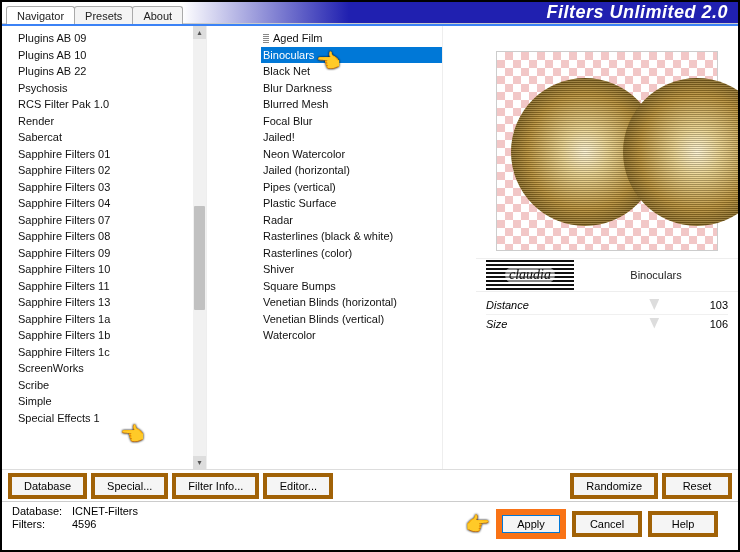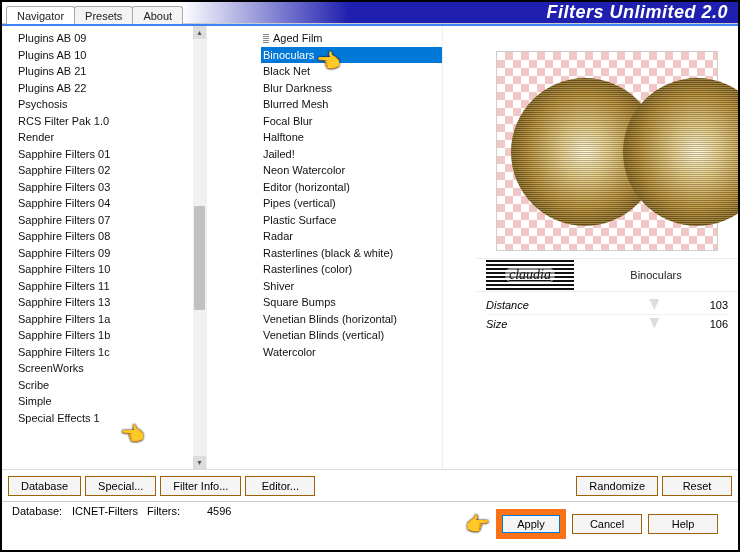--- a/index.html
+++ b/index.html
@@ -161,21 +161,20 @@
     display:flex; align-items:center; justify-content:center;
   }
   .logo-stripe span {
     color:#111;
     font-style:italic;
     font-family: "Brush Script MT", cursive;
     font-size:14px;
     background:rgba(255,255,255,0.5);
     padding: 0 4px;
     border-radius:8px;
-    text-decoration:underline;
   }
   .param-name {
     flex:1;
     text-align:center;
     font-size:11px;
     color:#222;
   }
   .params {
     flex:1;
     padding: 4px 10px 0 10px;
@@ -211,40 +210,40 @@
     height: 32px;
     border-top: 1px solid #ddd;
     padding: 0 6px;
     gap: 4px;
   }
   .button-row.first { }
   .btn {
     font-size:11px;
     padding: 3px 12px;
     background:#f5f5f5;
-    border:1px solid #a16207;
+    border:4px solid #a16207;
     min-width: 70px;
     text-align:center;
     cursor:pointer;
     font-family:inherit;
   }
   .btn.accent {
     border:6px solid #f97316;
     box-shadow: inset 0 0 0 1px #0078d7;
   }
   .spacer { flex:1; }
   .status-bar {
     border-top:1px solid #ccc;
     padding: 3px 6px 3px 10px;
     display:flex;
     align-items:flex-start;
     height: 46px;
     font-size:11px;
   }
-  .status-left { display:flex; gap:9px;}
+  .status-left { display:flex; flex-direction:column; gap:1px;}
   .status-left .row { display:flex; }
   .status-left .lbl { width:60px; }
   .status-right {
     margin-left:auto;
     display:flex;
     gap: 6px;
     align-items:center;
     padding-top: 4px;
     padding-right: 14px;
   }
@@ -268,25 +267,25 @@
   </div>
   <div class="titlebar-right">Filters Unlimited 2.0</div>
 </div>
 
 <div class="main-area">
 
   <div class="col col1">
     <div class="listbox" id="plugin-list">
         <div class="item">Plugins AB 09</div>
         <div class="item">Plugins AB 10</div>
-        <div class="item">Plugins AB 21</div>
         <div class="item">Plugins AB 22</div>
         <div class="item">Psychosis</div>
         <div class="item">RCS Filter Pak 1.0</div>
         <div class="item">Render</div>
+        <div class="item">Sabercat</div>
         <div class="item">Sapphire Filters 01</div>
         <div class="item">Sapphire Filters 02</div>
         <div class="item">Sapphire Filters 03</div>
         <div class="item">Sapphire Filters 04</div>
         <div class="item">Sapphire Filters 07</div>
         <div class="item">Sapphire Filters 08</div>
         <div class="item">Sapphire Filters 09</div>
         <div class="item">Sapphire Filters 10</div>
         <div class="item">Sapphire Filters 11</div>
         <div class="item">Sapphire Filters 13</div>
@@ -309,24 +308,23 @@
   </div>
 
   <div class="col col2">
     <div class="listbox" id="filter-list">
         <div class="item"><span class="halficon"></span><span>Aged Film</span></div>
         <div class="item selected"><span>Binoculars</span></div>
         <div class="item"><span>Black Net</span></div>
         <div class="item"><span>Blur Darkness</span></div>
         <div class="item"><span>Blurred Mesh</span></div>
         <div class="item"><span>Focal Blur</span></div>
-        <div class="item"><span>Halftone</span></div>
         <div class="item"><span>Jailed!</span></div>
         <div class="item"><span>Neon Watercolor</span></div>
-        <div class="item"><span>Editor (horizontal)</span></div>
+        <div class="item"><span>Jailed (horizontal)</span></div>
         <div class="item"><span>Pipes (vertical)</span></div>
         <div class="item"><span>Plastic Surface</span></div>
         <div class="item"><span>Radar</span></div>
         <div class="item"><span>Rasterlines (black &amp; white)</span></div>
         <div class="item"><span>Rasterlines (color)</span></div>
         <div class="item"><span>Shiver</span></div>
         <div class="item"><span>Square Bumps</span></div>
         <div class="item"><span>Venetian Blinds (horizontal)</span></div>
         <div class="item"><span>Venetian Blinds (vertical)</span></div>
         <div class="item"><span>Watercolor</span></div>

